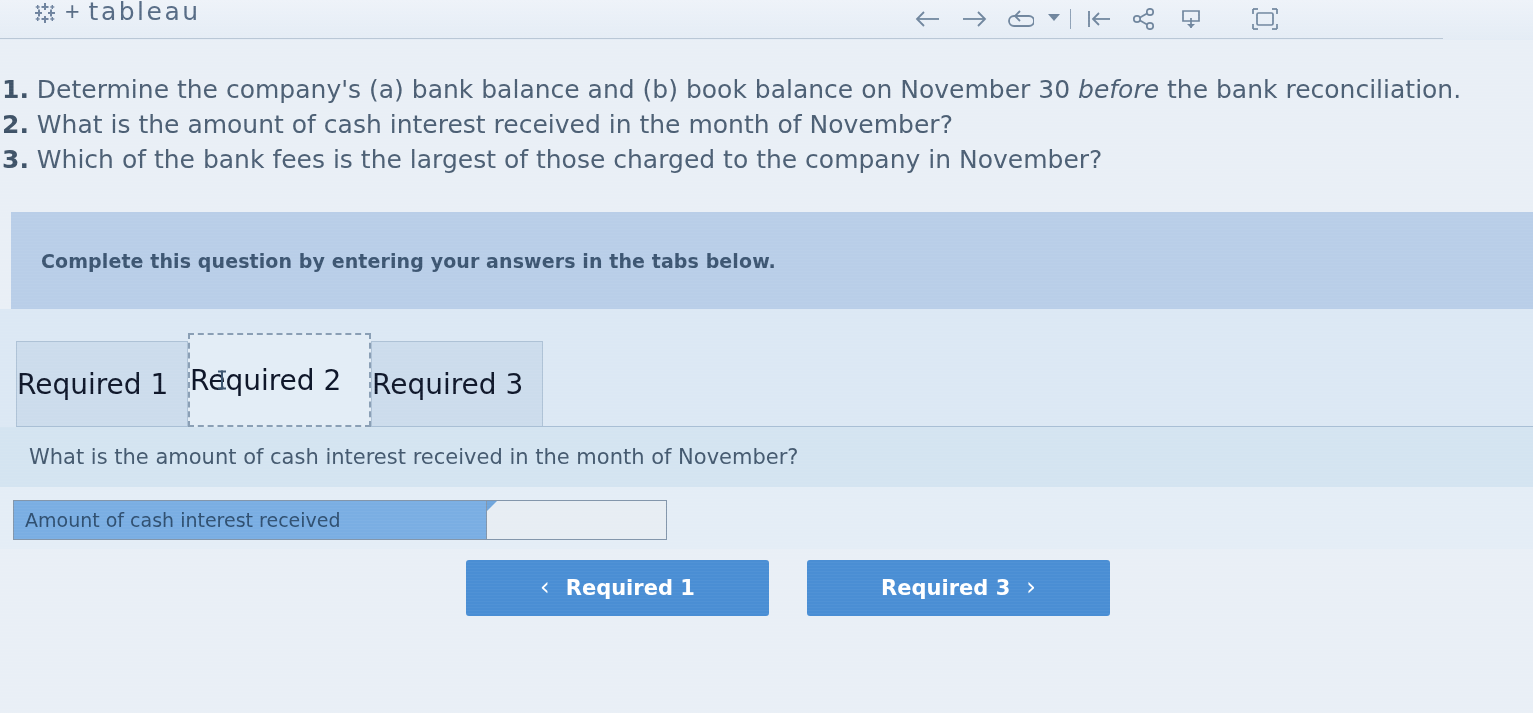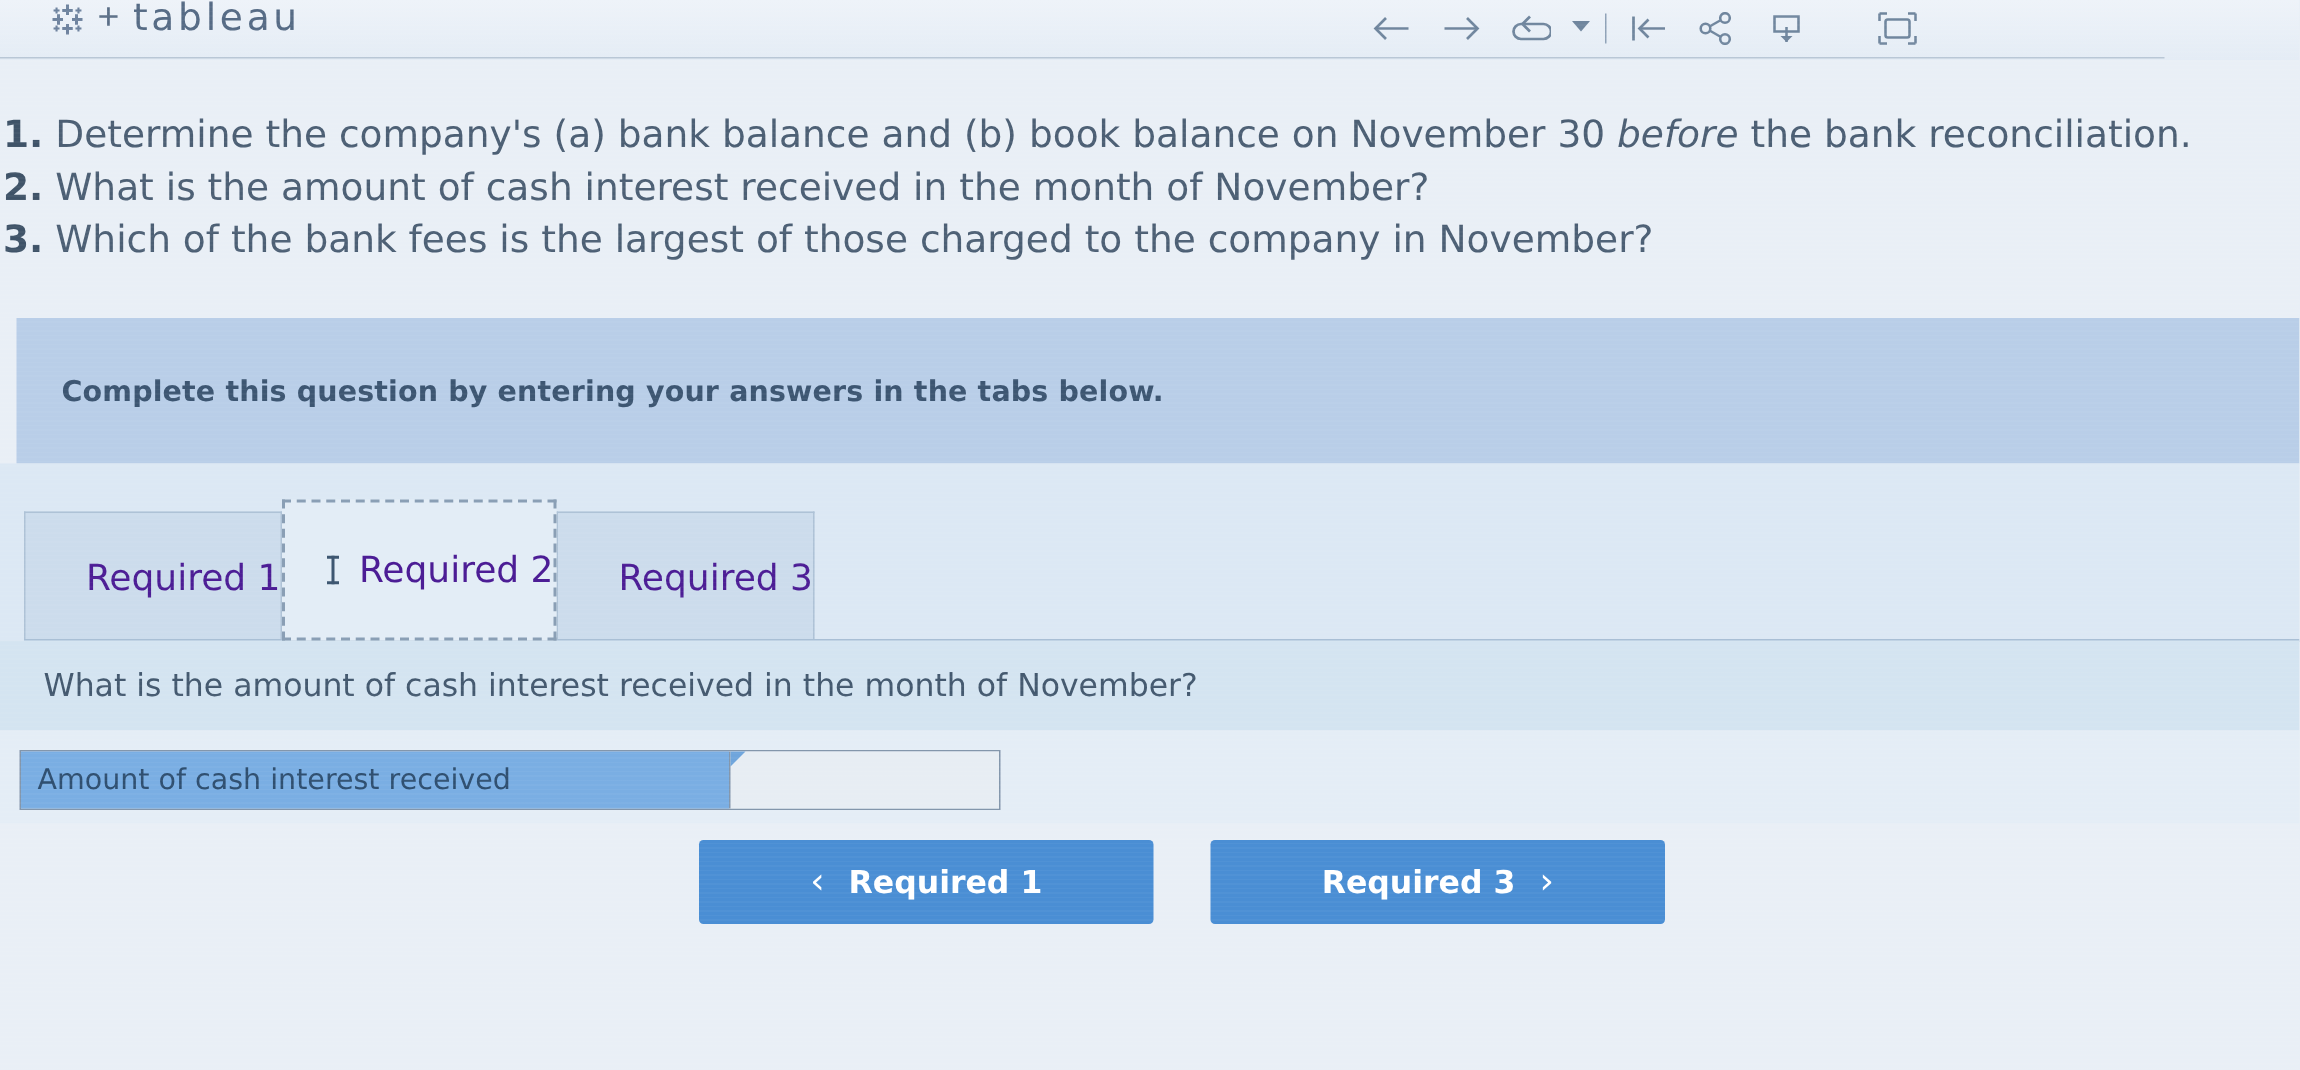--- a/index.html
+++ b/index.html
@@ -126,23 +126,23 @@
   }
   .tabs {
     position: absolute;
     left: 16px; top: 24px;
     display: flex;
     align-items: flex-end;
     height: 94px;
   }
   .tab {
     height: 86px;
-    display: flex; align-items: center; justify-content: flex-end;
-    font-size: 24px;
-    color: #4c1d95;
+    display: flex; align-items: center; justify-content: flex-start;
+    font-size: 28px;
+    color: #0f172a;
     background: #ccdcec;
     border: 1px solid #aec2d6;
     border-bottom: none;
     padding: 0 28px;
     position: relative;
     font-family: "DejaVu Sans", sans-serif;
   }
   .tab.tab-1 { width: 172px; padding: 0; }
   .tab.tab-3 { width: 172px; padding: 0; }
   .tab.active {

